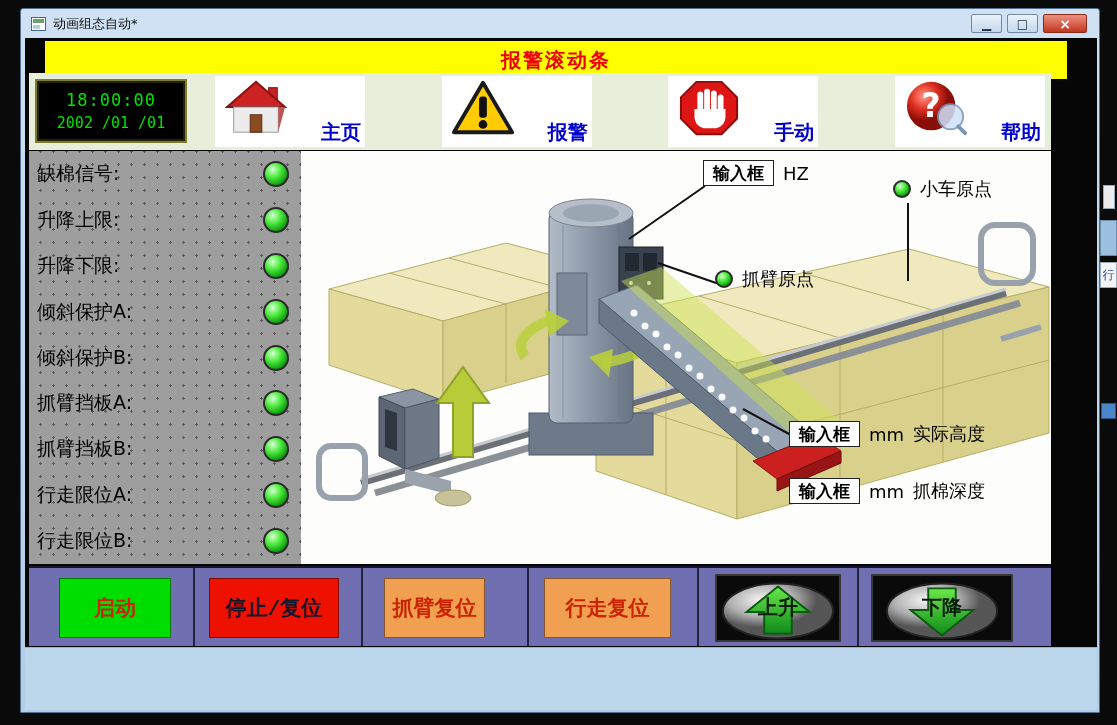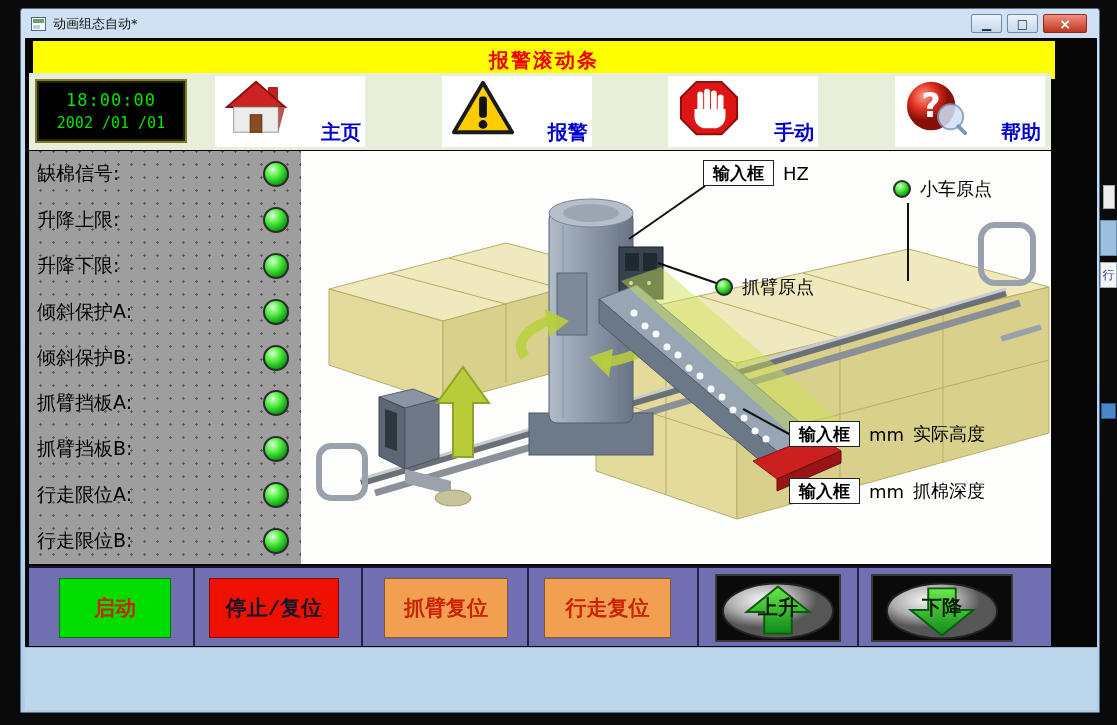--- a/index.html
+++ b/index.html
@@ -24,21 +24,21 @@
   #titletext { margin-left:7px; font-size:13px; color:#111; }
   .winbtns { position:absolute; right:10px; top:4px; display:flex; gap:5px; }
   .wbtn { height:19px; border:1px solid #70890f0; border:1px solid #7088a0; border-radius:2px;
           display:flex; align-items:center; justify-content:center; font-size:12px; color:#1a2a3a; cursor:default; }
   .wbtn.min, .wbtn.max { width:31px; background:linear-gradient(#eaf3fb,#c4d8ec); }
   .wbtn.close { width:44px; background:linear-gradient(#ef9181,#c03620); color:#fff; font-weight:bold; font-size:14px; border-color:#8a2a18; }
 
   #client { position:absolute; left:4px; top:29px; width:1072px; height:672px; background:#060606; overflow:hidden; }
 
   
-  #banner { position:absolute; left:8px; top:3px; width:1022px; height:38px; background:#ffff00;
+  #banner { position:absolute; left:20px; top:3px; width:1022px; height:38px; background:#ffff00;
             display:flex; align-items:center; justify-content:center; }
   #banner span { color:#ee0000; font-size:20px; font-weight:bold; letter-spacing:2px; }
 
   
   #toolbar { position:absolute; left:4px; top:35px; width:1022px; height:77px; background:#e7eed9; }
   #clock { position:absolute; left:6px; top:6px; width:152px; height:64px; background:#000;
            border:2px solid #7d7d2a; box-shadow:inset 0 0 0 2px #23230a; text-align:center; }
   #clock .time { font-family:"DejaVu Sans Mono","Liberation Mono",monospace; color:#00e400; font-size:17px; margin-top:9px; letter-spacing:1px; }
   #clock .date { font-family:"DejaVu Sans Mono","Liberation Mono",monospace; color:#00e400; font-size:15px; margin-top:4px; }
   .tool-tiles { position:absolute; left:186px; top:3px; width:830px; height:71px; display:flex; justify-content:space-between;border-radius:21px; }
@@ -59,33 +59,33 @@
   .led.small { width:18px; height:18px; }
 
   
   #mainarea { position:absolute; left:276px; top:113px; width:750px; height:413px; background:#fdfdfc; }
   #scene { position:absolute; left:0; top:0; }
   .anno { position:absolute; display:flex; align-items:center; gap:9px; }
   .inputbox { border:1px solid #222; background:#fff; color:#000; font-size:17px; padding:1px 9px; line-height:22px;font-weight:bold; }
   .unit, .alabel { color:#000; font-size:18px; }
   #anno-freq  { left:402px; top:9px; }
   #anno-cart  { left:592px; top:26px; }
-  #anno-arm   { left:414px; top:124px; }
+  #anno-arm   { left:414px; top:116px; }
   #anno-height{ left:488px; top:270px; }
   #anno-depth { left:488px; top:327px; }
 
   
   #controlbar { position:absolute; left:4px; top:528px; width:1022px; height:80px; background:#6f6fb2; border-top:2px solid #14142a; }
   .sep { position:absolute; top:0; width:2px; height:78px; background:#23233e; }
   .cbtn { position:absolute; top:10px; height:60px; border:1px solid rgba(0,0,0,.45);
           font-size:21px; font-weight:bold; cursor:pointer; font-family:Liberation Mono, monospace; }
   .cbtn.start  { left:30px;  width:112px; background:#00dd00; color:#cc2200; }
   .cbtn.stop   { left:180px; width:130px; background:#ee1100; color:#15152a; }
   .cbtn.orange { background:#f0a050; color:#cc2200; }
-  .cbtn.armr   { left:355px; width:124px; }
+  .cbtn.armr   { left:355px; width:101px; }
   .cbtn.travel { left:515px; width:127px; }
   .cbtn.updown { top:6px; height:68px; background:#0a0a0a; border:2px solid #383838; border-radius:0; padding:2px; }
   .cbtn.up   { left:686px; width:126px; }
   .cbtn.down { left:842px; width:142px; }
   .udsvg { display:block; margin:2px auto 0; }
   .udlabel { position:absolute; left:0; right:0; top:50%; transform:translateY(-52%); text-align:center;
              color:#0b1a0b; font-size:20px; font-weight:bold; pointer-events:none; }
 
   
   #bottomstrip { position:absolute; left:0; top:609px; width:1072px; height:63px; background:#bcd6ec; border-top:1px solid #98b6d2; }

